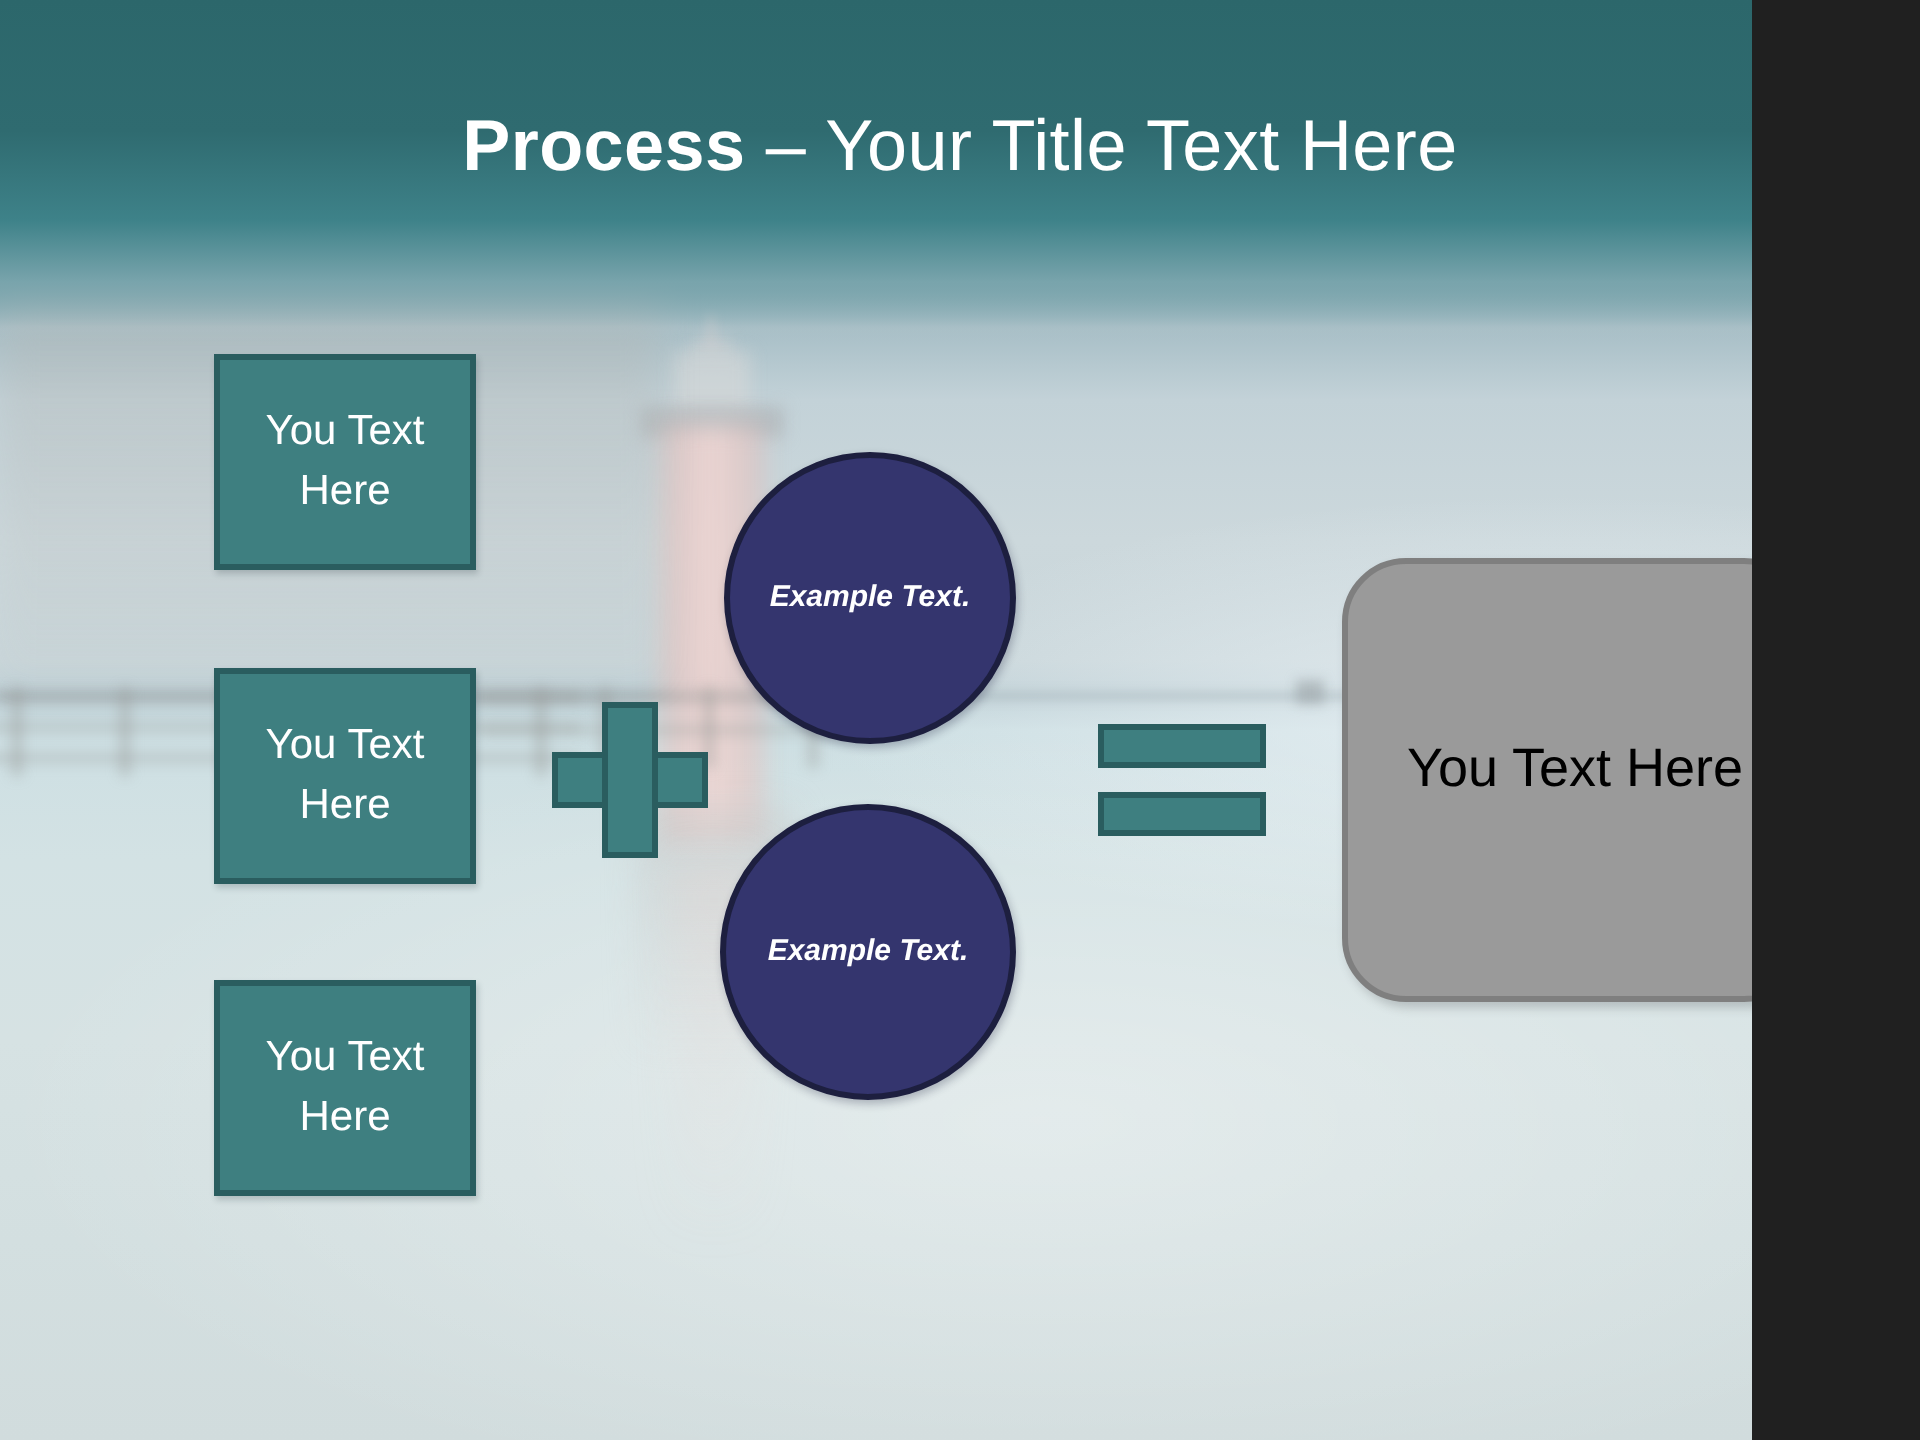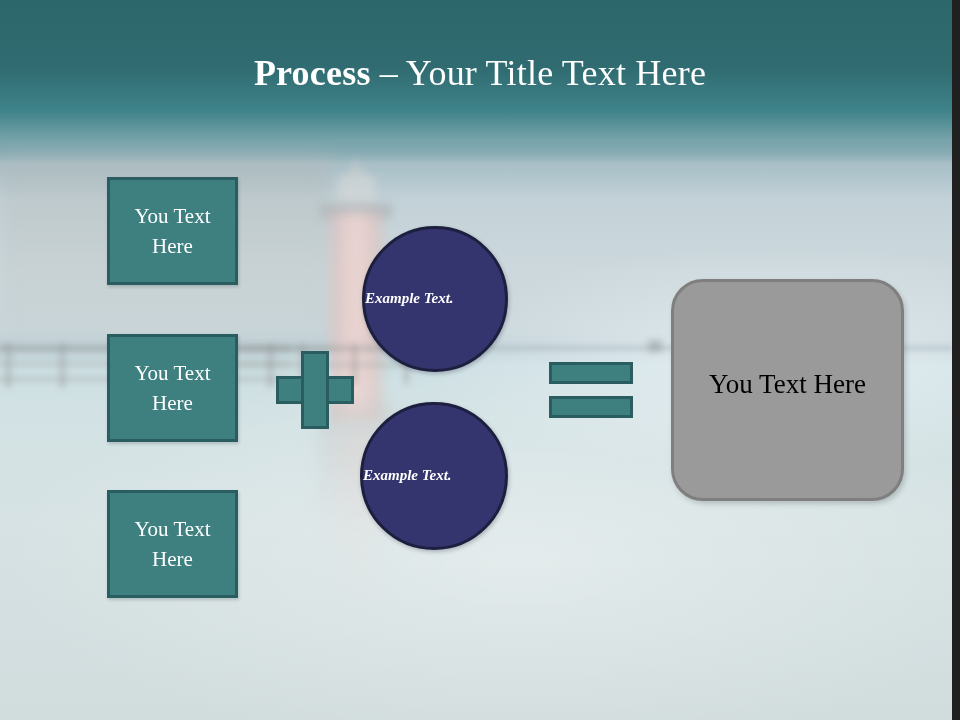--- a/index.html
+++ b/index.html
@@ -2,24 +2,24 @@
 <html><head>
 <meta charset="utf-8">
 <style>
   html, body {
     margin: 0;
     padding: 0;
     background: #202020;
   }
   #slide {
     position: relative;
-    width: 952px;
+    width: 876px;
     height: 720px;
     overflow: hidden;
-    font-family: Liberation Serif, serif;
+    font-family: Liberation Sans, sans-serif;
     background: #cfdade;
   }
 
   
   .bg-layer { position: absolute; left: 0; top: 0; width: 100%; height: 100%; }
 
   
   .bg-base {
     background: linear-gradient(to bottom,
       #2e6a6d   0px,
@@ -176,20 +176,21 @@
     background: #34356e;
     border: 3px solid #1d1f3f;
     box-sizing: border-box;
     color: #ffffff;
     font-weight: 700;
     font-style: italic;
     font-size: 15px;
     line-height: 1.55;
     display: flex;
     align-items: center;
+    justify-content: center;
     text-align: center;
     box-shadow: 1px 2px 4px rgba(30,32,60,0.28);
   }
 
   .gray-box {
     position: absolute;
     background: #9a9a9a;
     border: 3px solid #7f7f7f;
     box-sizing: border-box;
     border-radius: 32px;

